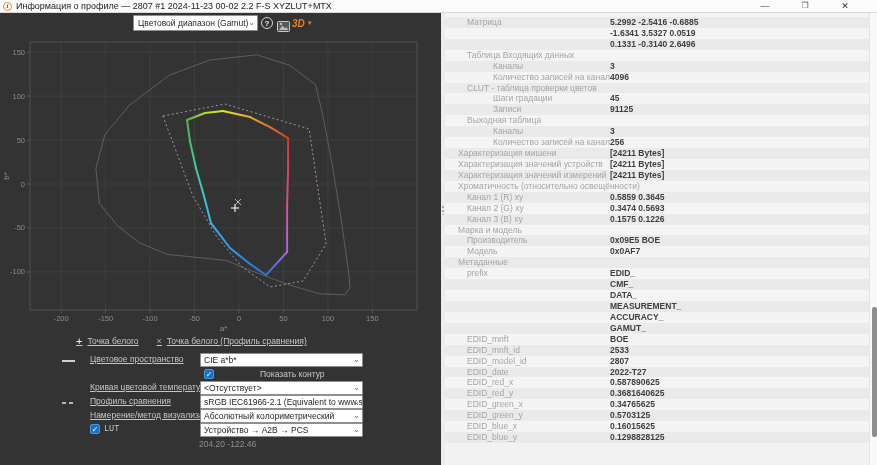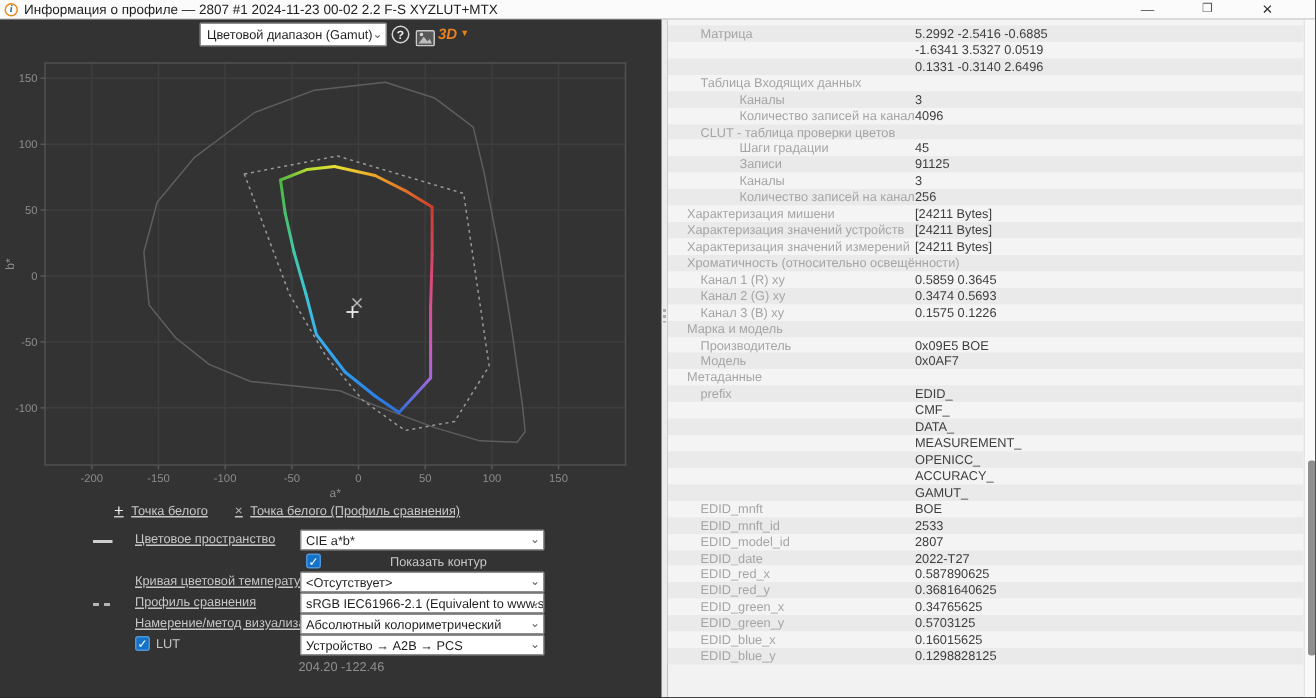--- a/index.html
+++ b/index.html
@@ -56,21 +56,21 @@
     background:repeating-linear-gradient(#adadad 0 2px,transparent 2px 4px);}
 
   
   .right-panel{position:absolute;left:445px;top:13px;width:432px;height:452px;background:#f2f2f2;overflow:hidden;}
   #info-rows{position:absolute;left:0;top:0;right:8px;bottom:0;}
   .irow{position:relative;height:10.93px;font-size:8.5px;line-height:10.9px;white-space:nowrap;background:#f4f4f4;}
   .irow:nth-child(even){background:#eaeaea;}
   .irow.partial{height:4px;}
   .irow .lbl{position:absolute;color:#a5a5a5;}
   .irow .lbl.ind0{left:13px;} .irow .lbl.ind1{left:22px;} .irow .lbl.ind2{left:28px;margin-left:20px;}
-  .irow .val{position:absolute;left:165px;color:#3e3e3e;}
+  .irow .val{position:absolute;left:165px;color:#3e3e3e;font-weight:bold;}
   .scrollbar{position:absolute;right:0;top:0;width:8px;height:452px;background:#f9f9f9;border-left:1px solid #e4e4e4;}
   .scroll-thumb{position:absolute;left:1.5px;top:294px;width:5px;height:130px;background:#8f8f8f;border-radius:2px;}
 </style>
 </head>
 <body>
 
 <div class="window">
 
   <div class="titlebar">
     <span class="app-icon">i</span>
@@ -273,21 +273,21 @@
 
     <div class="ctl-row row-intent">
       <span class="ctl-label">Намерение/метод визуализации</span>
       <div class="combo ctl-combo">
         <span>Абсолютный колориметрический</span><span class="chev">⌄</span>
       </div>
     </div>
 
     <div class="ctl-row row-lut">
       <span class="cbx" style="left:90px;">✓</span>
-      <span class="cbx-label" style="left:104px;">LUT</span>
+      <span class="cbx-label" style="left:104px;font-family:Liberation Mono, monospace;">LUT</span>
       <div class="combo ctl-combo">
         <span>Устройство → A2B → PCS</span><span class="chev">⌄</span>
       </div>
     </div>
 
     <div class="status-text">204.20 -122.46</div>
   </div>
 
   <div class="splitter"></div>
 
@@ -320,20 +320,23 @@
         </div>
         <div class="irow">
           <span class="lbl ind2">Шаги градации</span>
           <span class="val">45</span>
         </div>
         <div class="irow">
           <span class="lbl ind2">Записи</span>
           <span class="val">91125</span>
         </div>
         <div class="irow">
+          <span class="lbl ind1">Выходная таблица</span>
+        </div>
+        <div class="irow">
           <span class="lbl ind2">Каналы</span>
           <span class="val">3</span>
         </div>
         <div class="irow">
           <span class="lbl ind2">Количество записей на канал</span>
           <span class="val">256</span>
         </div>
         <div class="irow">
           <span class="lbl ind0">Характеризация мишени</span>
           <span class="val">[24211 Bytes]</span>
@@ -382,23 +385,20 @@
         <div class="irow">
           <span class="val">CMF_</span>
         </div>
         <div class="irow">
           <span class="val">DATA_</span>
         </div>
         <div class="irow">
           <span class="val">MEASUREMENT_</span>
         </div>
         <div class="irow">
-          <span class="val">OPENICC_</span>
-        </div>
-        <div class="irow">
           <span class="val">ACCURACY_</span>
         </div>
         <div class="irow">
           <span class="val">GAMUT_</span>
         </div>
         <div class="irow">
           <span class="lbl ind1">EDID_mnft</span>
           <span class="val">BOE</span>
         </div>
         <div class="irow">

